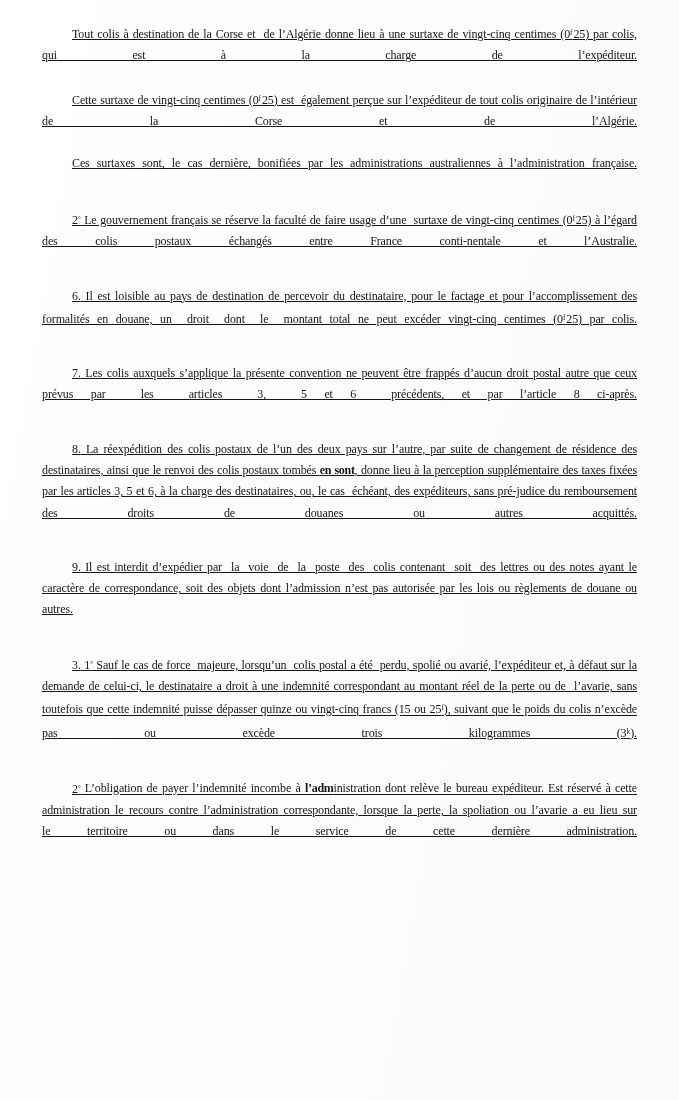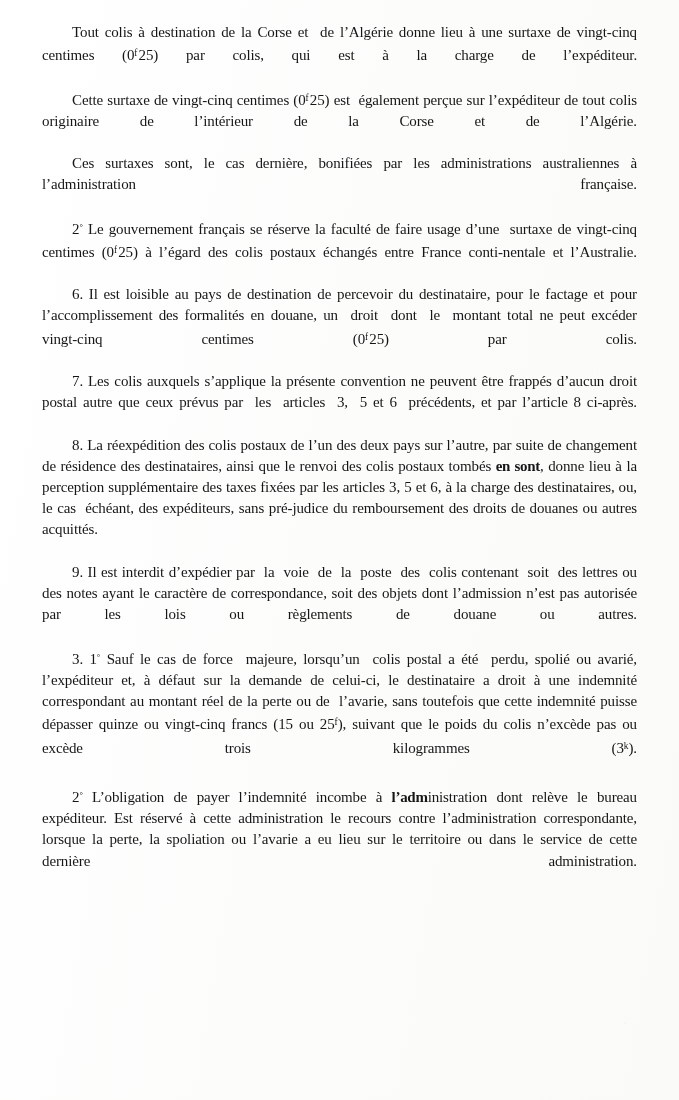--- a/index.html
+++ b/index.html
@@ -36,42 +36,44 @@
 
   .text-column {
     position: absolute;
     top: 22px;
     left: 42px;
     width: 595px;
     z-index: 1;
   }
 
   .para {
-    font-size: 15px;
+    font-size: 12px;
     line-height: 21.2px;
     text-align: justify;
     text-justify: inter-word;
     text-indent: 30px;
     margin: 0 0 0 0;
     letter-spacing: -0.12px;
     word-spacing: 0.4px;
+    text-decoration: underline;
     -webkit-font-smoothing: none;
   }
 
   
   .para.article-start {
+    margin-top: 12px;
   }
 
   
   .para.sub {
     margin-top: 0;
   }
 
   .para.sub-spaced {
-    margin-top: 5px;
+    margin-top: 12px;
   }
 
   
   .para::after {
     content: "";
     display: inline-block;
     width: 100%;
   }
 
   sup.unit {

